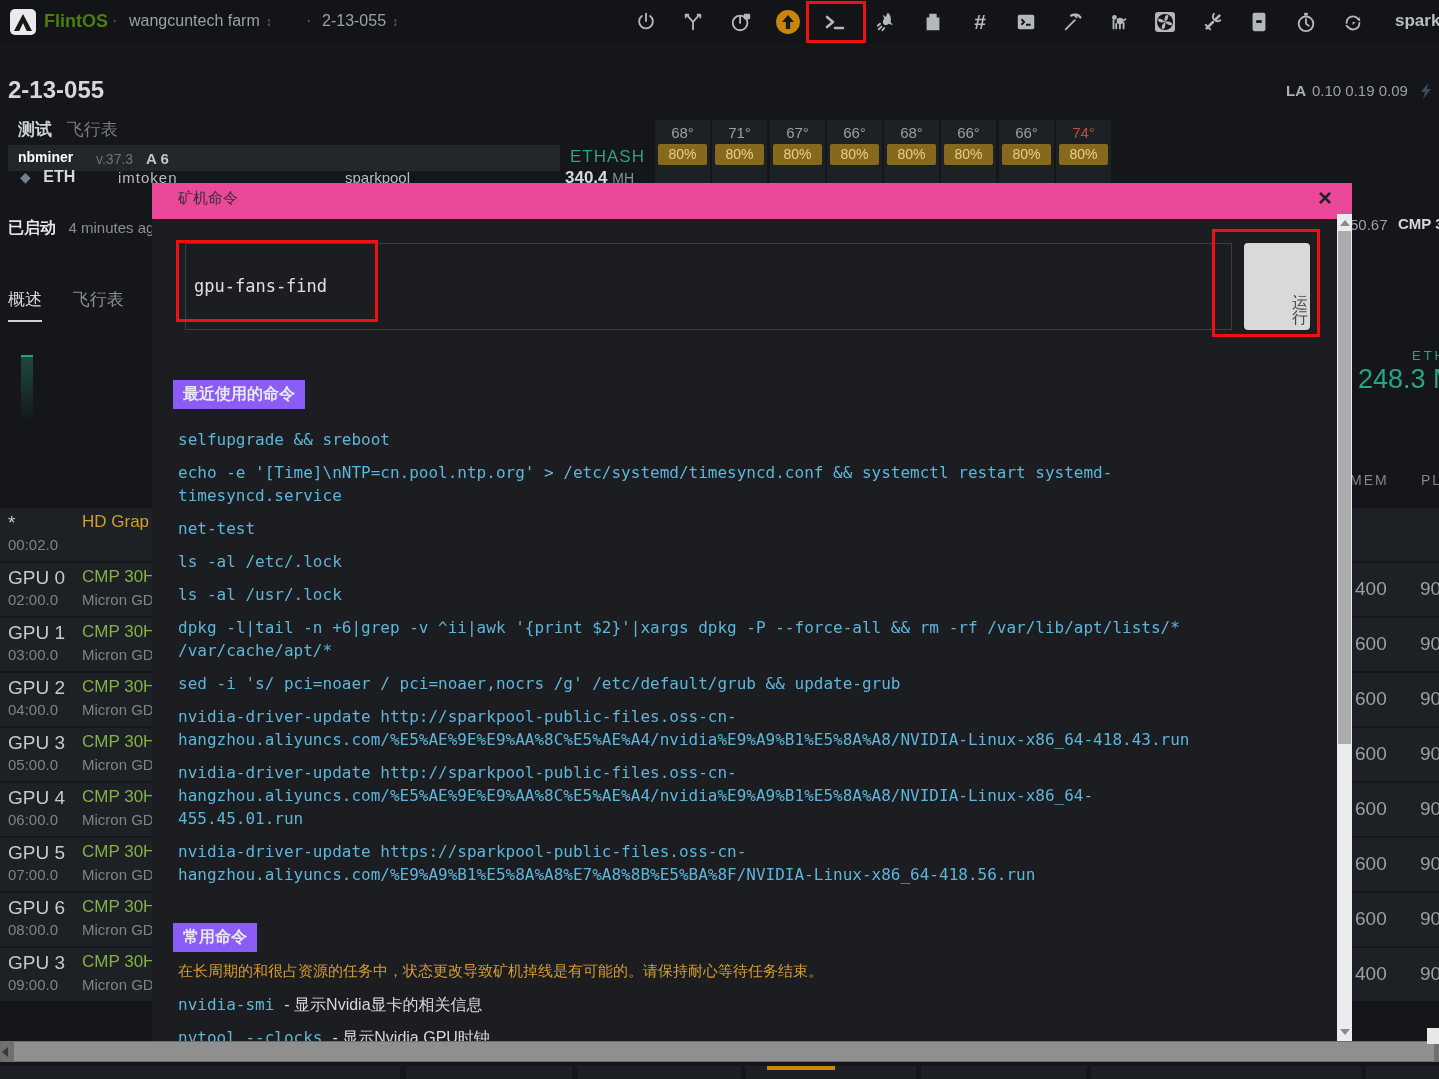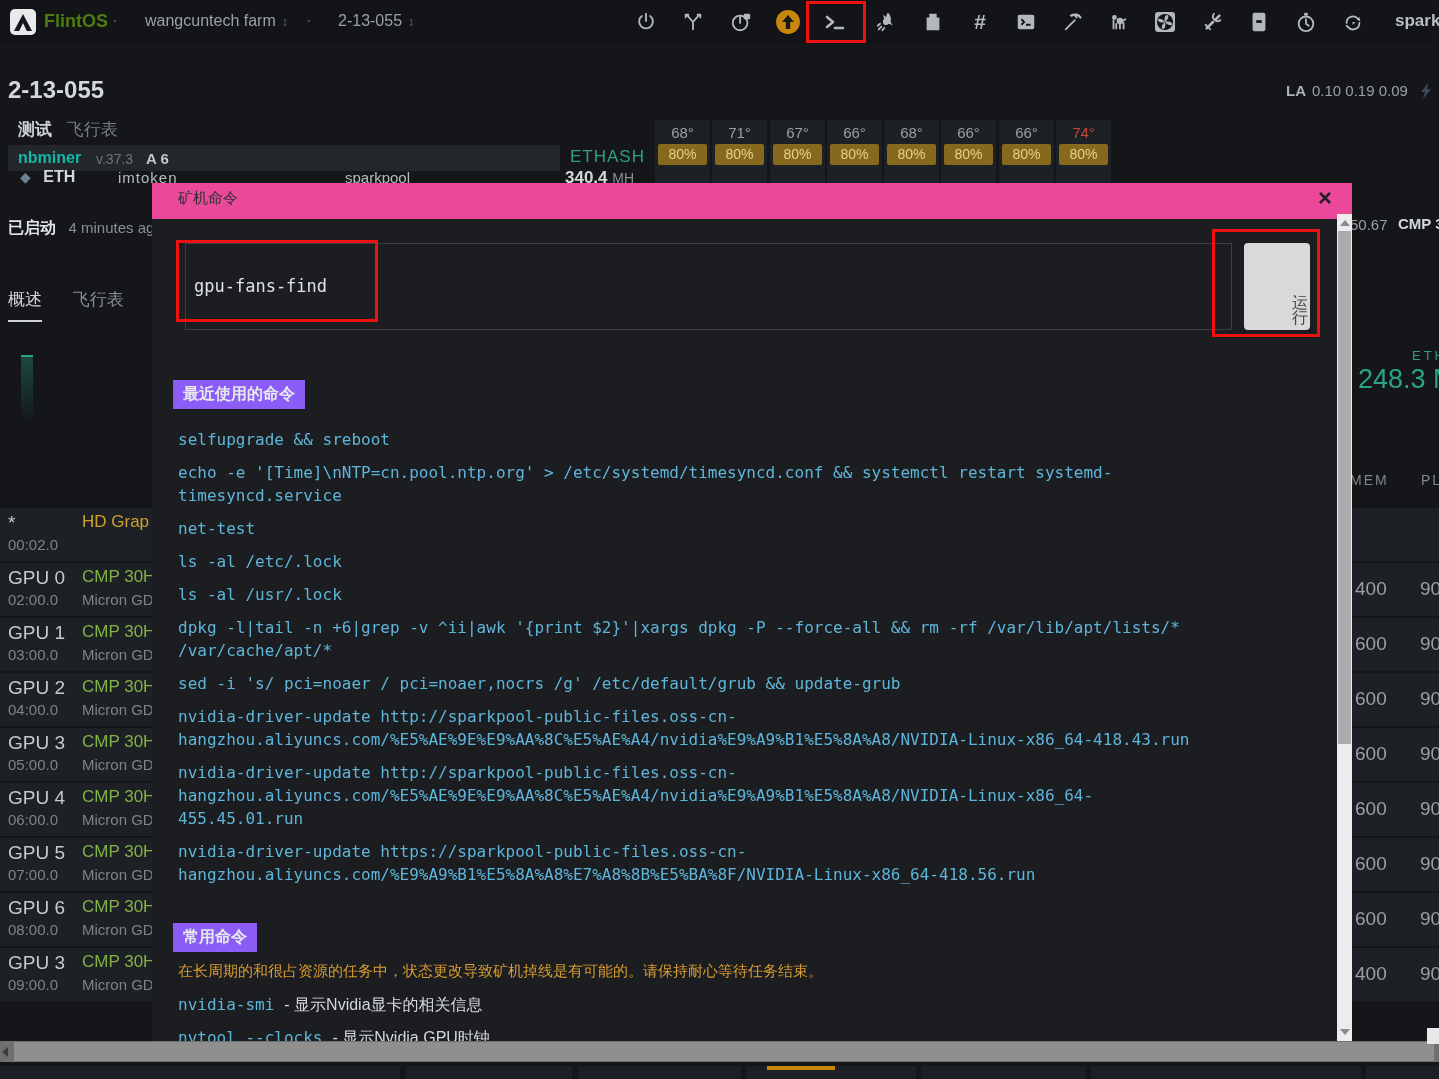--- a/index.html
+++ b/index.html
@@ -6,40 +6,40 @@
   html,body { width:1439px; height:1079px; overflow:hidden; background:#141619;
     font-family:"Liberation Sans", sans-serif; }
   .screen { position:relative; width:1439px; height:1079px; overflow:hidden; background:#141619; }
 
   
   .topnav { position:absolute; left:0; top:0; width:1439px; height:44px; background:#121417; z-index:2; }
   .logo { position:absolute; left:10px; top:9px; width:26px; height:26px; background:#e9eaec; border-radius:5px; }
   .logo svg { position:absolute; left:1px; top:1px; }
   .brand { position:absolute; left:44px; top:11px; font-size:18px; font-weight:bold; color:#4d7c0f; }
   .navdot { position:absolute; top:12px; color:#63686d; font-size:16px; }
-  .navsel { position:absolute; top:12px; color:#9aa0a6; font-size:16px; cursor:pointer;margin-left:16px; }
+  .navsel { position:absolute; top:12px; color:#9aa0a6; font-size:16px; cursor:pointer; }
   .updn { color:#6b7076; font-size:12px; margin-left:6px; }
   .nav-icon { position:absolute; top:8px; width:28px; height:28px; display:flex; align-items:center; justify-content:center; cursor:pointer; }
   .nav-icon svg { display:block; }
   .nav-icon .stroke { stroke:#b4b8bc; stroke-width:2; fill:none; stroke-linecap:round; stroke-linejoin:round; }
   .nav-icon .fill { fill:#b4b8bc; }
   .hashglyph { color:#b4b8bc; font-size:21px; font-weight:bold; }
   .nav-right-text { position:absolute; left:1395px; top:11px; width:44px; overflow:hidden; white-space:nowrap; font-size:17px; font-weight:bold; color:#b9bec3; }
 
   
   .page-title { position:absolute; left:8px; top:76px; font-size:24px; font-weight:bold; color:#d5d8da; }
   .la-wrap { position:absolute; left:1286px; top:82px; color:#9aa0a6; font-size:15px; white-space:nowrap; }
   .la-label { font-weight:bold; color:#aab0b6; margin-right:6px; }
 
   
   .flight-row { position:absolute; left:18px; top:118px; font-size:17px; white-space:nowrap; }
   .flight-label { font-weight:bold; color:#cfd3d6; margin-right:10px; }
   .flight-name { color:#787d82; }
   .miner-bar { position:absolute; left:8px; top:145px; width:552px; height:26px; background:#23262b; }
-  .miner-name { position:absolute; left:10px; top:4px; font-size:16px; font-weight:bold; color:#14b8a6; }
+  .miner-name { position:absolute; left:10px; top:4px; font-size:14px; font-weight:bold; color:#ffffff; }
   .miner-ver { position:absolute; left:88px; top:6px; font-size:14px; color:#70757a; }
   .miner-acc { position:absolute; left:138px; top:5px; font-size:15px; font-weight:bold; color:#c3c7cb; }
   .algo { position:absolute; left:570px; top:147px; font-size:17px; color:#2f9f88; letter-spacing:1px; }
   .hashrate { position:absolute; left:565px; top:168px; font-size:17px; font-weight:bold; color:#d5d8da; white-space:nowrap; }
   .hashrate .unit { font-weight:normal; font-size:14px; color:#8a8f94; }
   .coin-row { position:absolute; left:20px; top:168px; font-size:16px; white-space:nowrap; }
   .coin-ico { color:#6f8094; font-size:14px; margin-right:8px; }
   .coin-name { font-weight:bold; color:#d5d8da; }
   .wallet { position:absolute; left:118px; top:169px; font-size:15px; color:#b8bcc0; letter-spacing:1px; }
   .pool { position:absolute; left:345px; top:169px; font-size:15px; color:#b8bcc0; }

